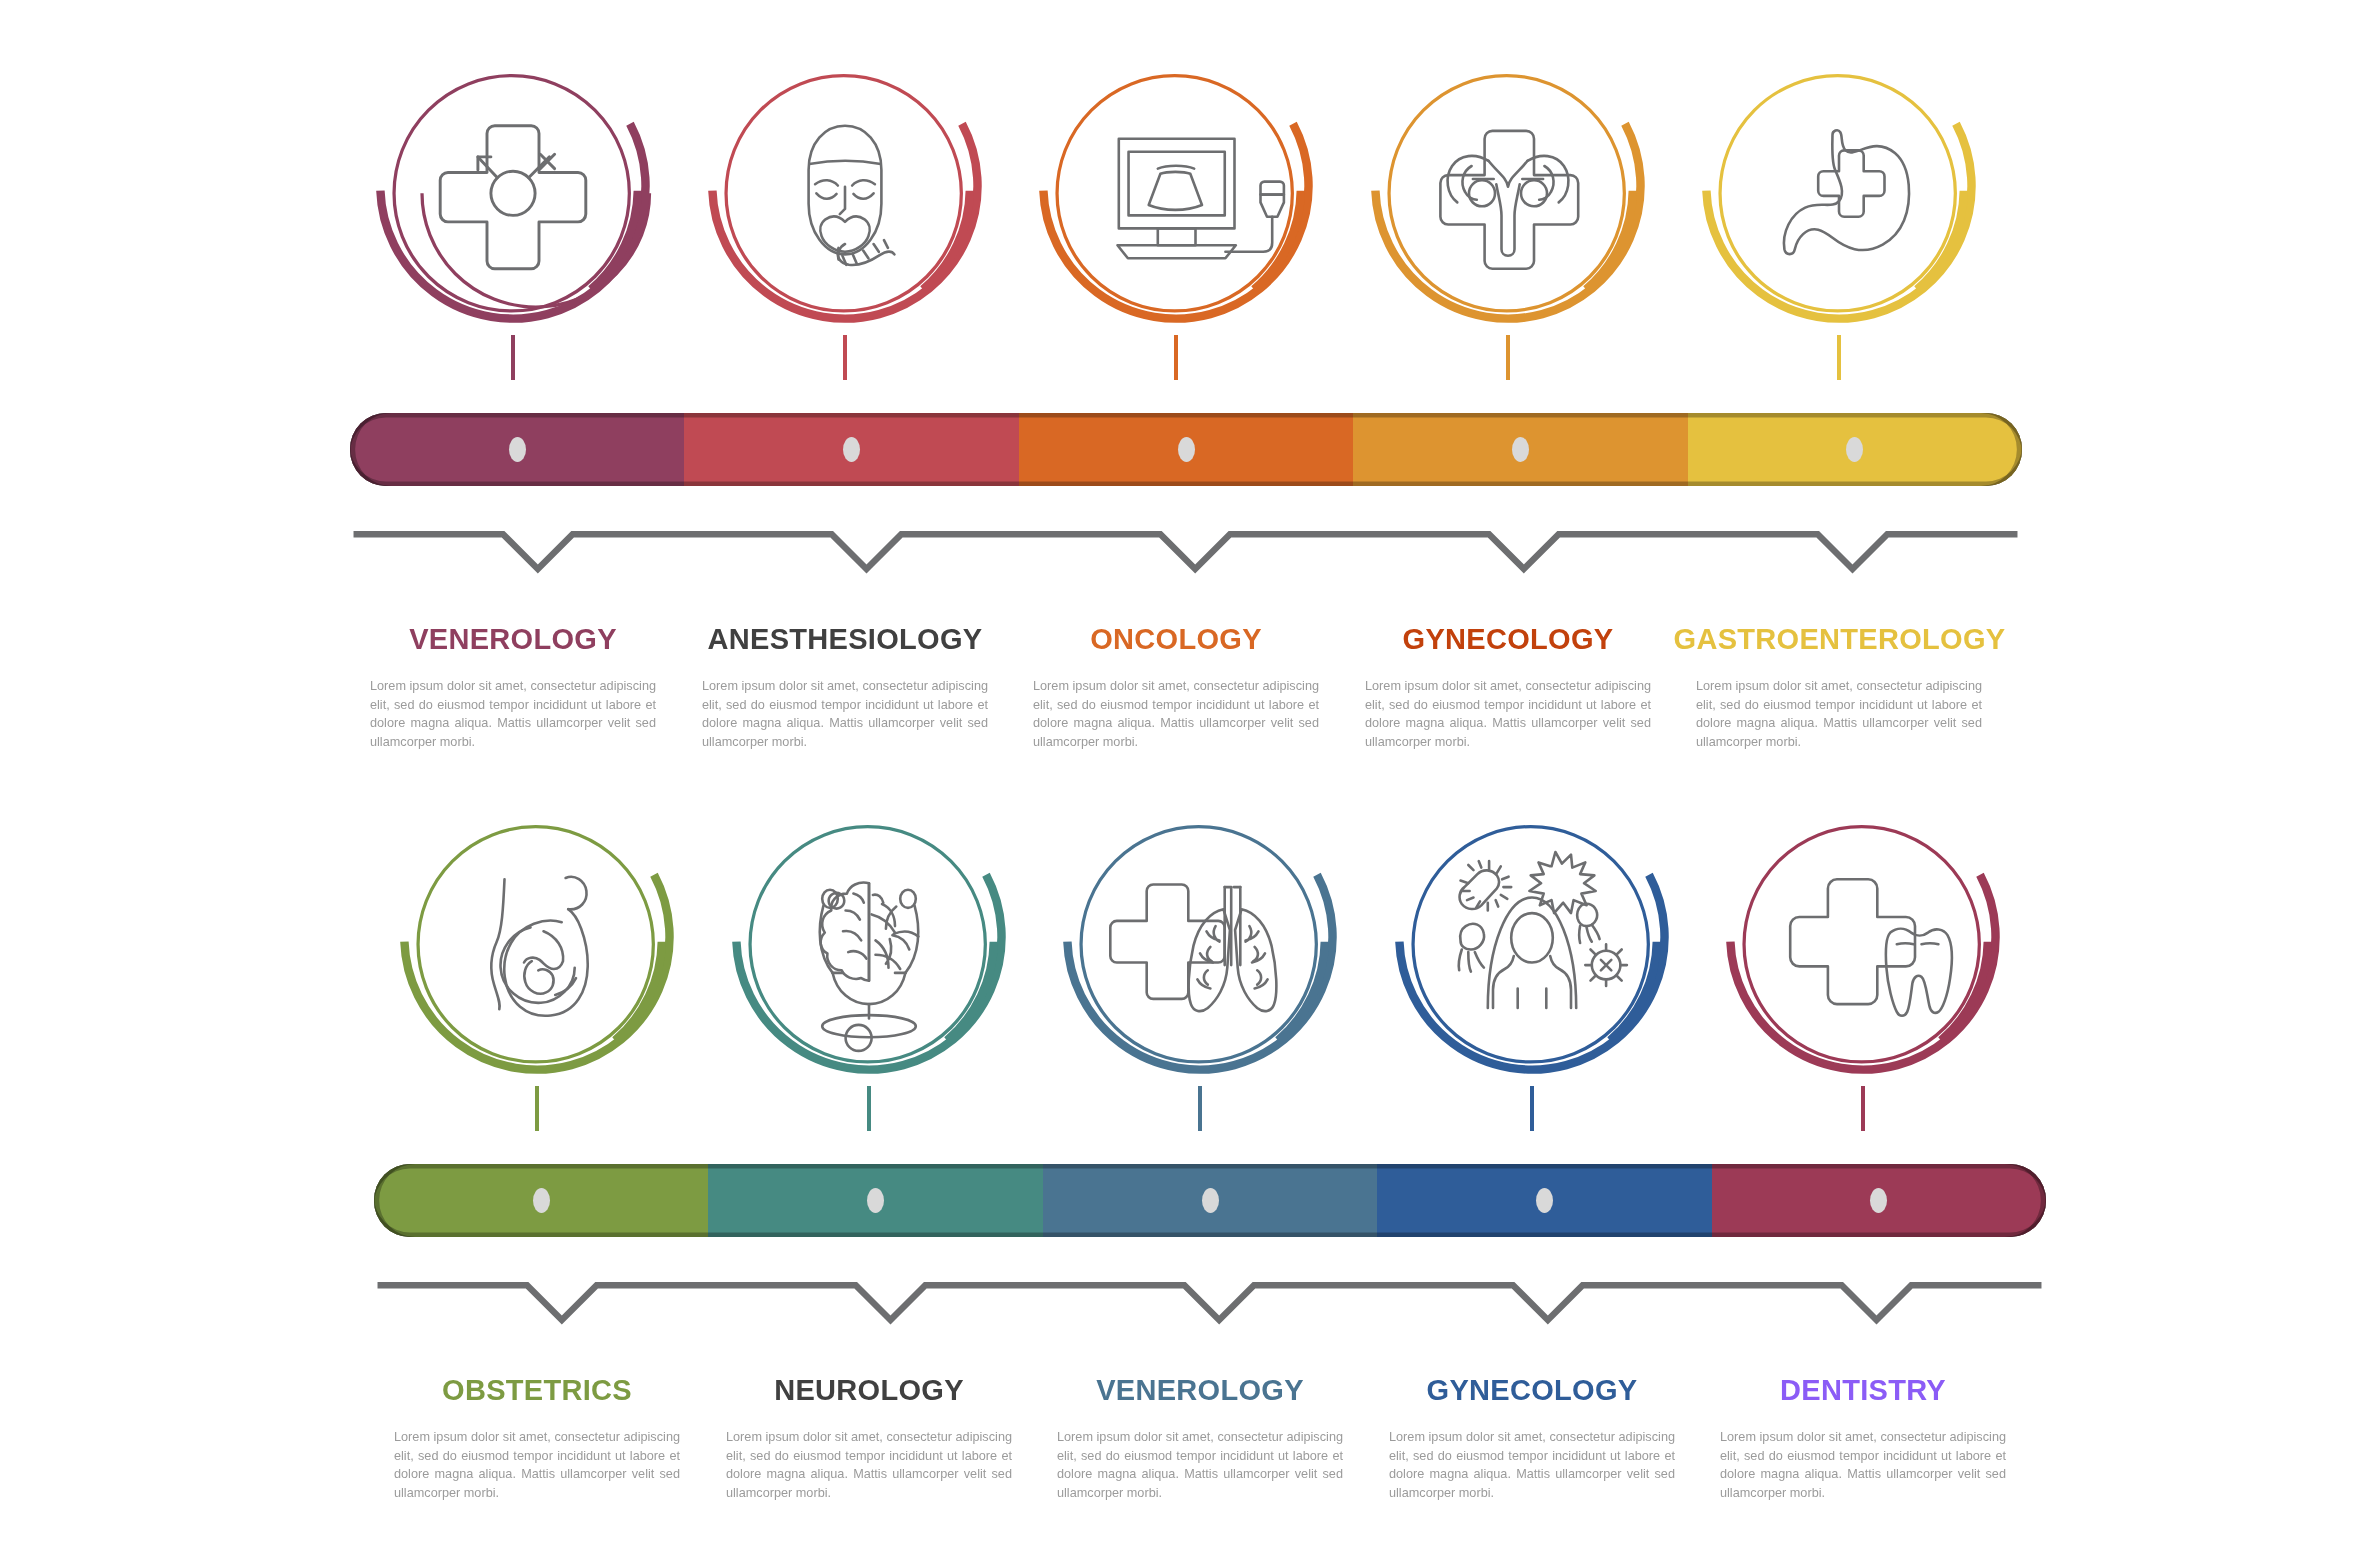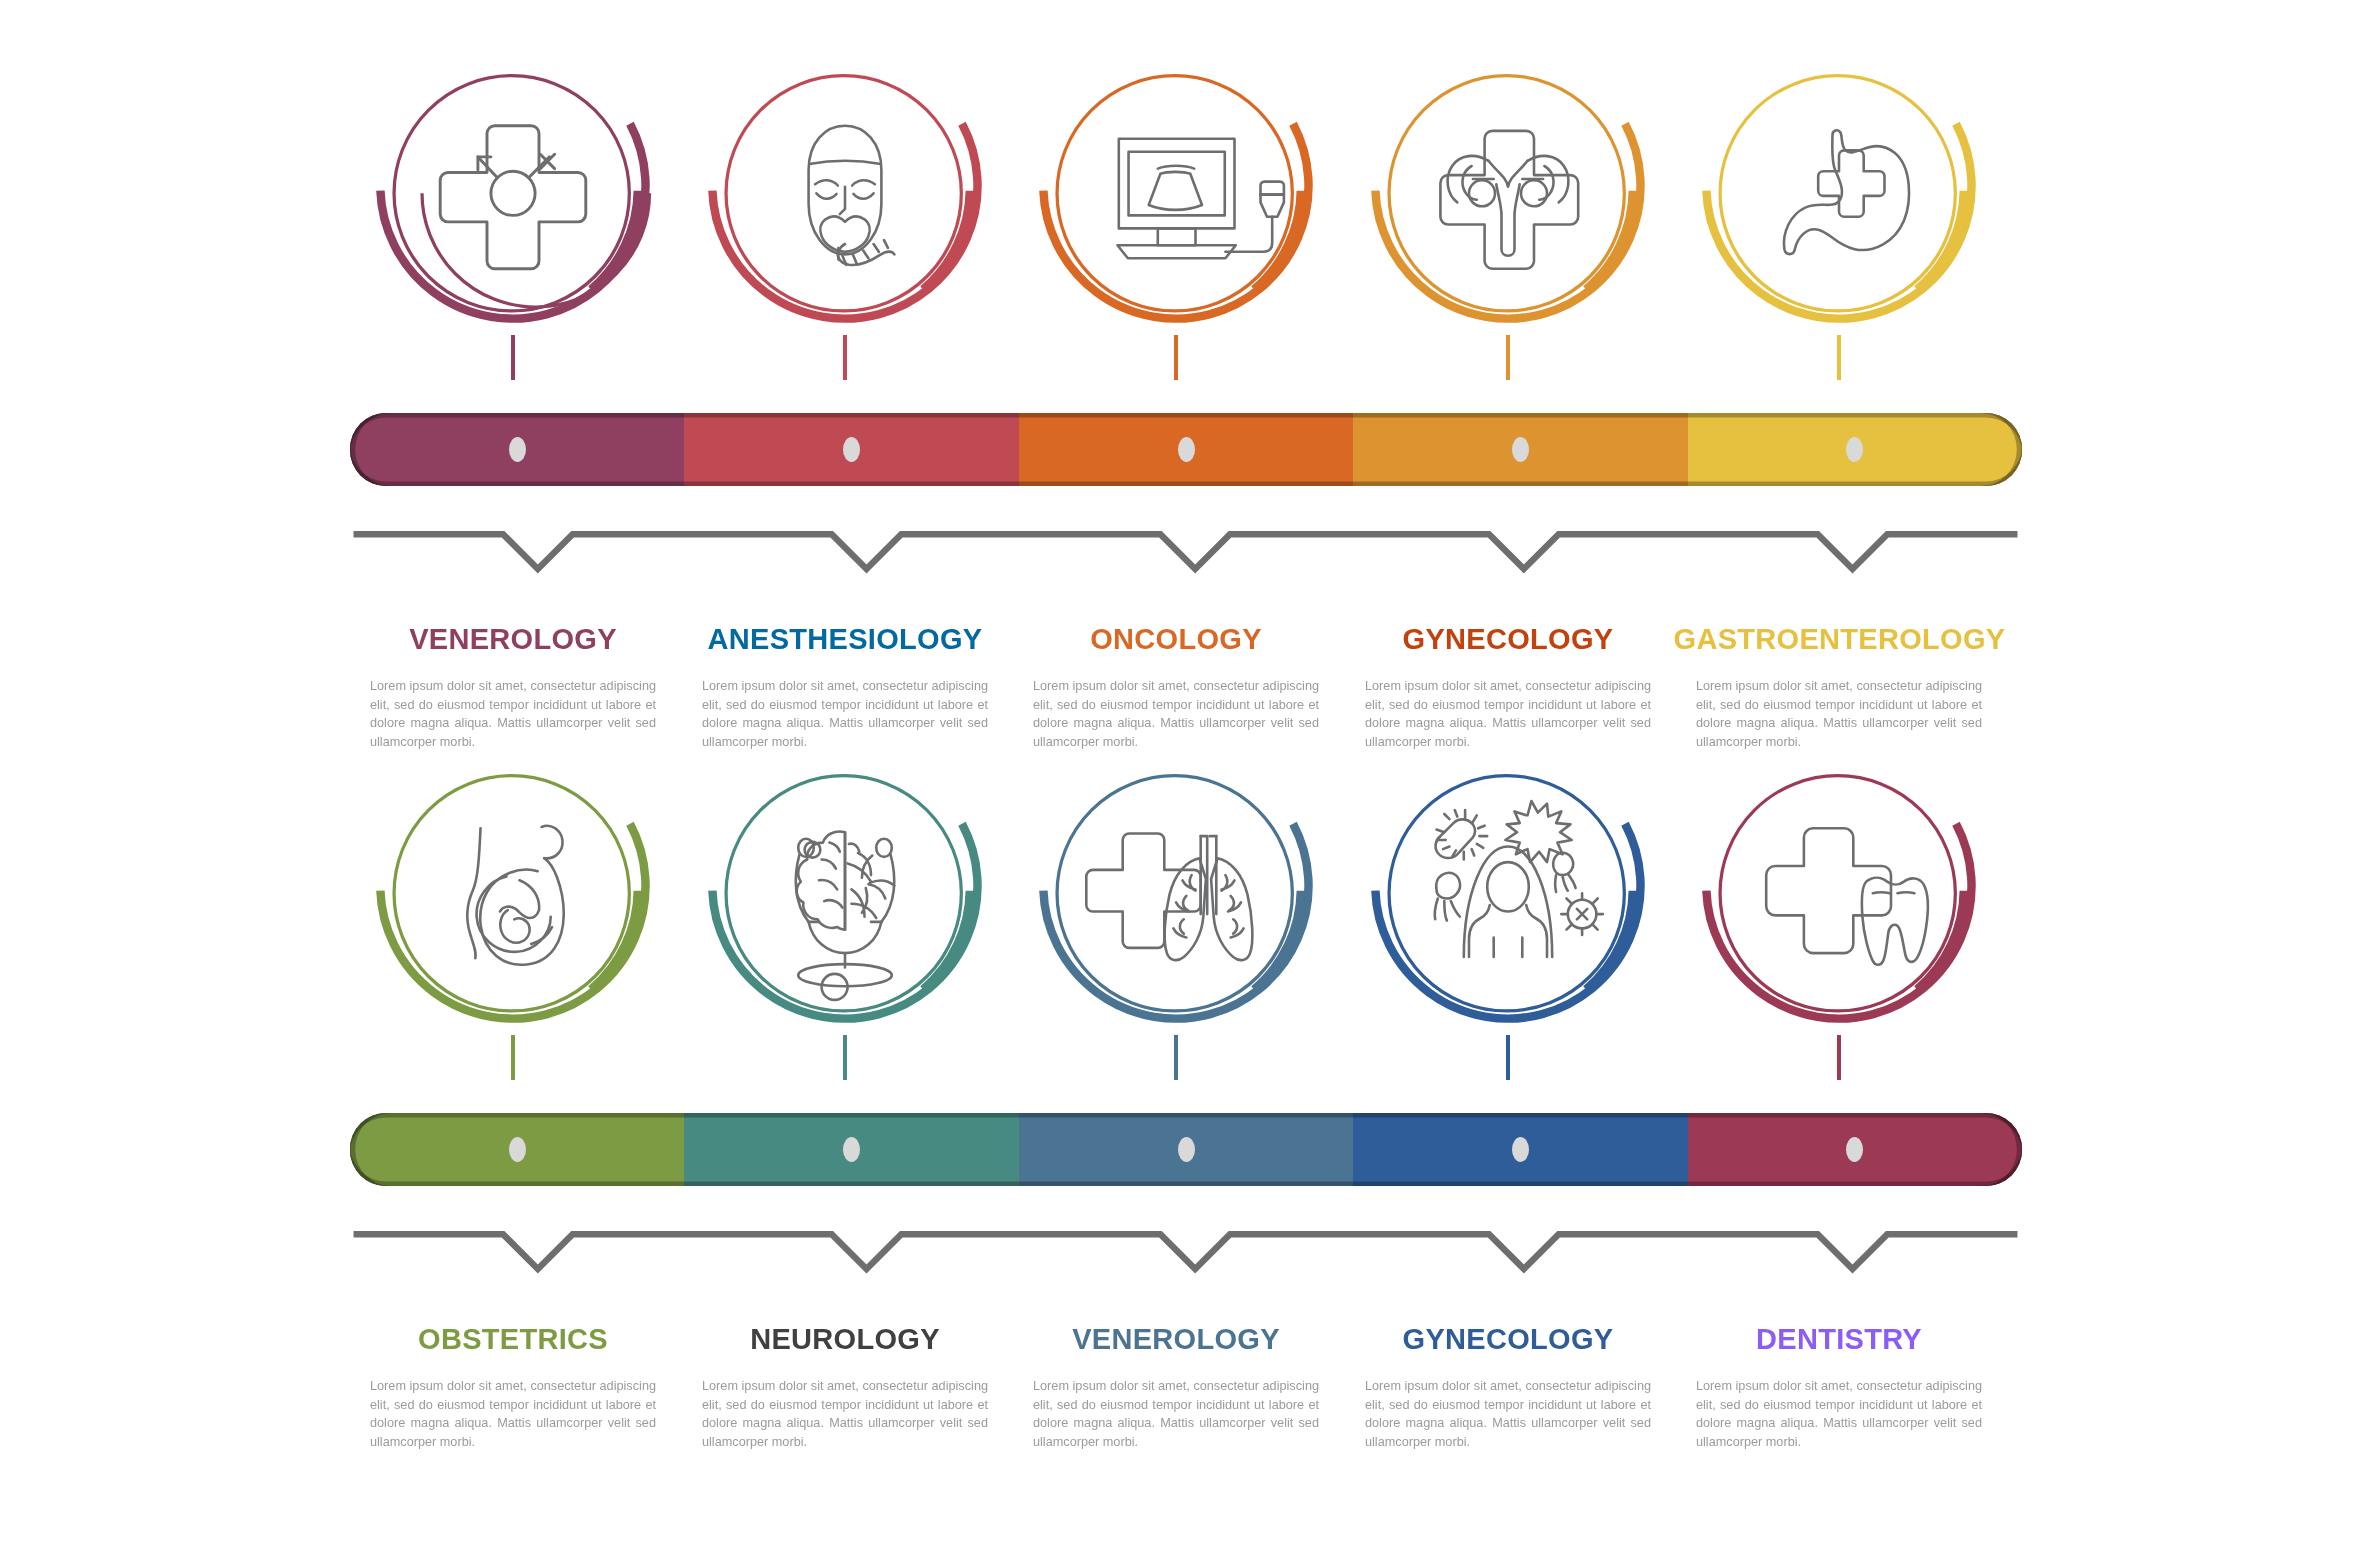--- a/index.html
+++ b/index.html
@@ -7,21 +7,21 @@
     width: 2366px; height: 1566px;
     background: #ffffff;
     font-family: "Liberation Sans", sans-serif;
     overflow: hidden;
   }
   .canvas { position: relative; width: 2366px; height: 1566px; }
 
   
   .row { position: absolute; left: 0; width: 1942px; }
   .row-1 { top: 0; }
-  .row-2 { top: 700px; }
+  .row-2 { top: 751px; margin-left: 24px; }
 
   
   .circles { position: relative; height: 331px; }
   .circle-cell {
     position: absolute;
     width: 286px; height: 305px;
     top: 49px;
   }
   .circle-wrap { position: relative; width: 286px; height: 286px; }
   .circle-wrap svg { position: absolute; left: 0; top: 0; }
@@ -228,21 +228,21 @@
     <svg class="bracket" width="1683" height="58" viewBox="0 0 2590 90">
       <path d="M4 22 H 236 L 290 76 L 344 22 H 746 L 800 76 L 854 22 H 1256 L 1310 76 L 1364 22 H 1766 L 1820 76 L 1874 22 H 2276 L 2330 76 L 2384 22 H 2586" fill="none" stroke="#6d6e70" stroke-width="10" stroke-linejoin="miter" stroke-linecap="butt"></path>
     </svg>
 
     <div class="texts" style="top:624px">
       <div class="text-cell" style="left:370px">
         <div class="text-title" style="color:#8f3f5f">VENEROLOGY</div>
         <div class="text-body">Lorem ipsum dolor sit amet, consectetur adipiscing elit, sed do eiusmod tempor incididunt ut labore et dolore magna aliqua. Mattis ullamcorper velit sed ullamcorper morbi.</div>
       </div>
       <div class="text-cell" style="left:702px">
-        <div class="text-title" style="color:#0369a1">ANESTHESIOLOGY</div>
+        <div class="text-title" style="color:#404040">ANESTHESIOLOGY</div>
         <div class="text-body">Lorem ipsum dolor sit amet, consectetur adipiscing elit, sed do eiusmod tempor incididunt ut labore et dolore magna aliqua. Mattis ullamcorper velit sed ullamcorper morbi.</div>
       </div>
       <div class="text-cell" style="left:1033px">
         <div class="text-title" style="color:#d96824">ONCOLOGY</div>
         <div class="text-body">Lorem ipsum dolor sit amet, consectetur adipiscing elit, sed do eiusmod tempor incididunt ut labore et dolore magna aliqua. Mattis ullamcorper velit sed ullamcorper morbi.</div>
       </div>
       <div class="text-cell" style="left:1365px">
         <div class="text-title" style="color:#c2410c">GYNECOLOGY</div>
         <div class="text-body">Lorem ipsum dolor sit amet, consectetur adipiscing elit, sed do eiusmod tempor incididunt ut labore et dolore magna aliqua. Mattis ullamcorper velit sed ullamcorper morbi.</div>
       </div>

